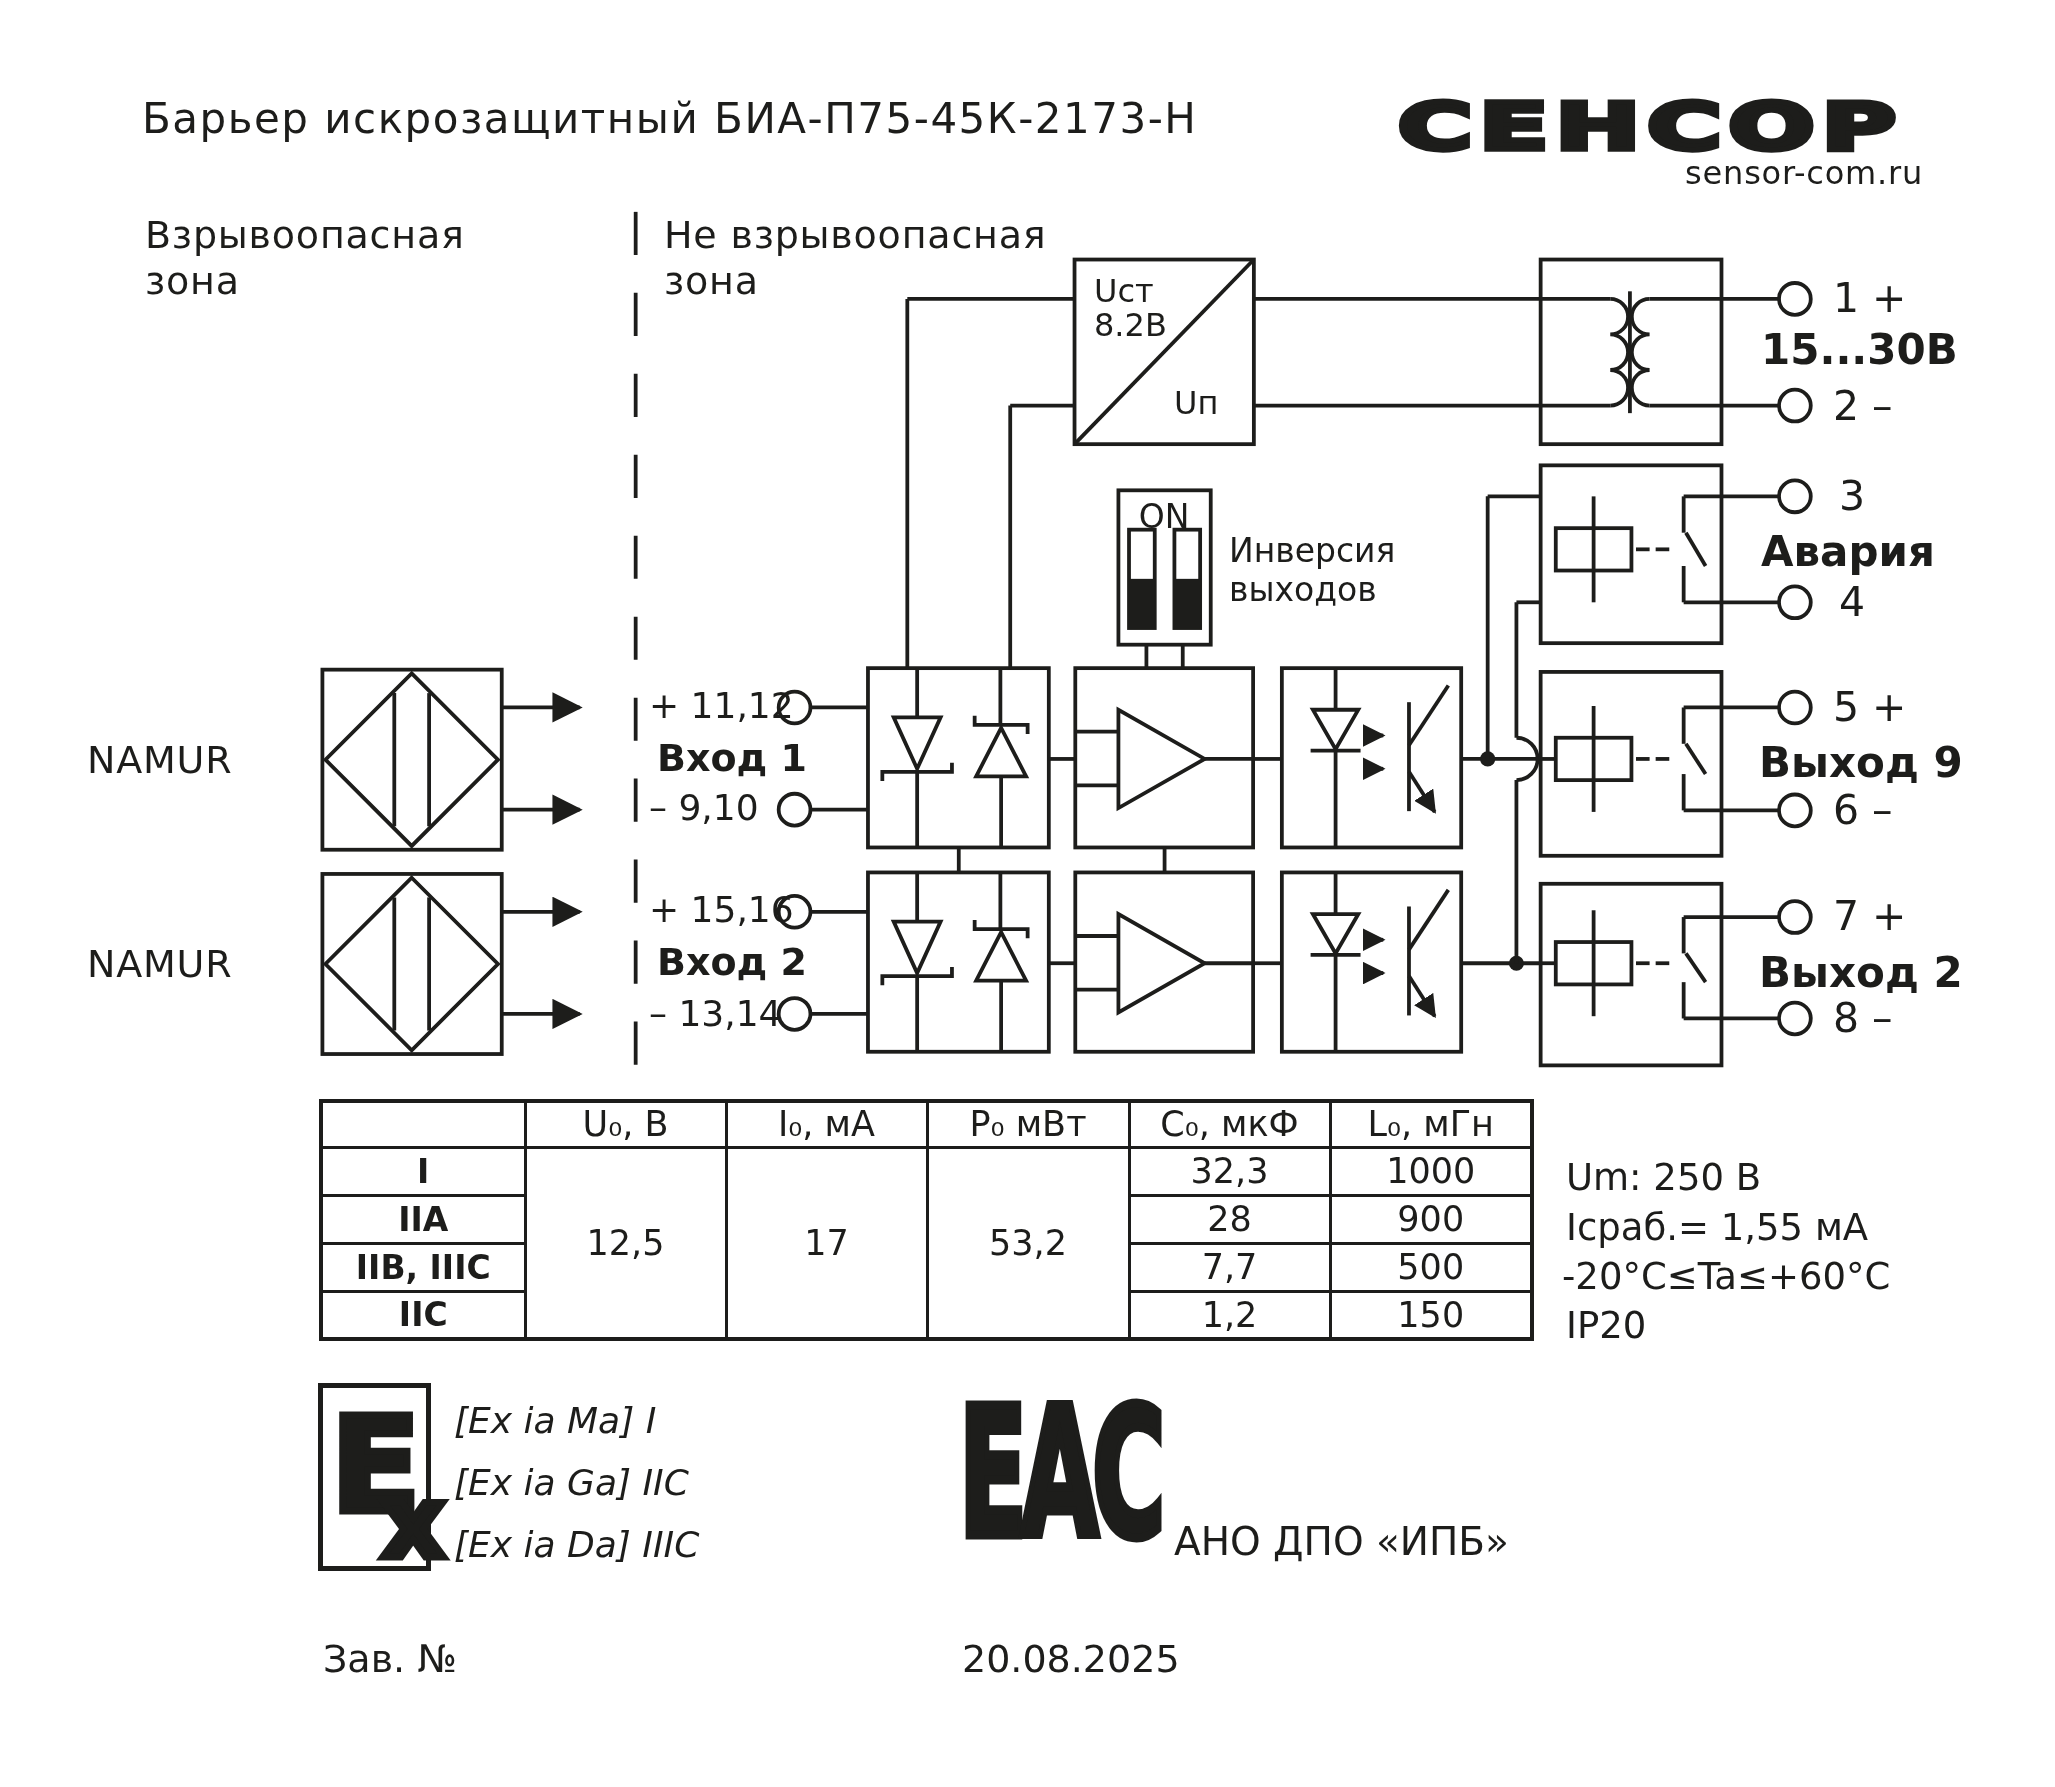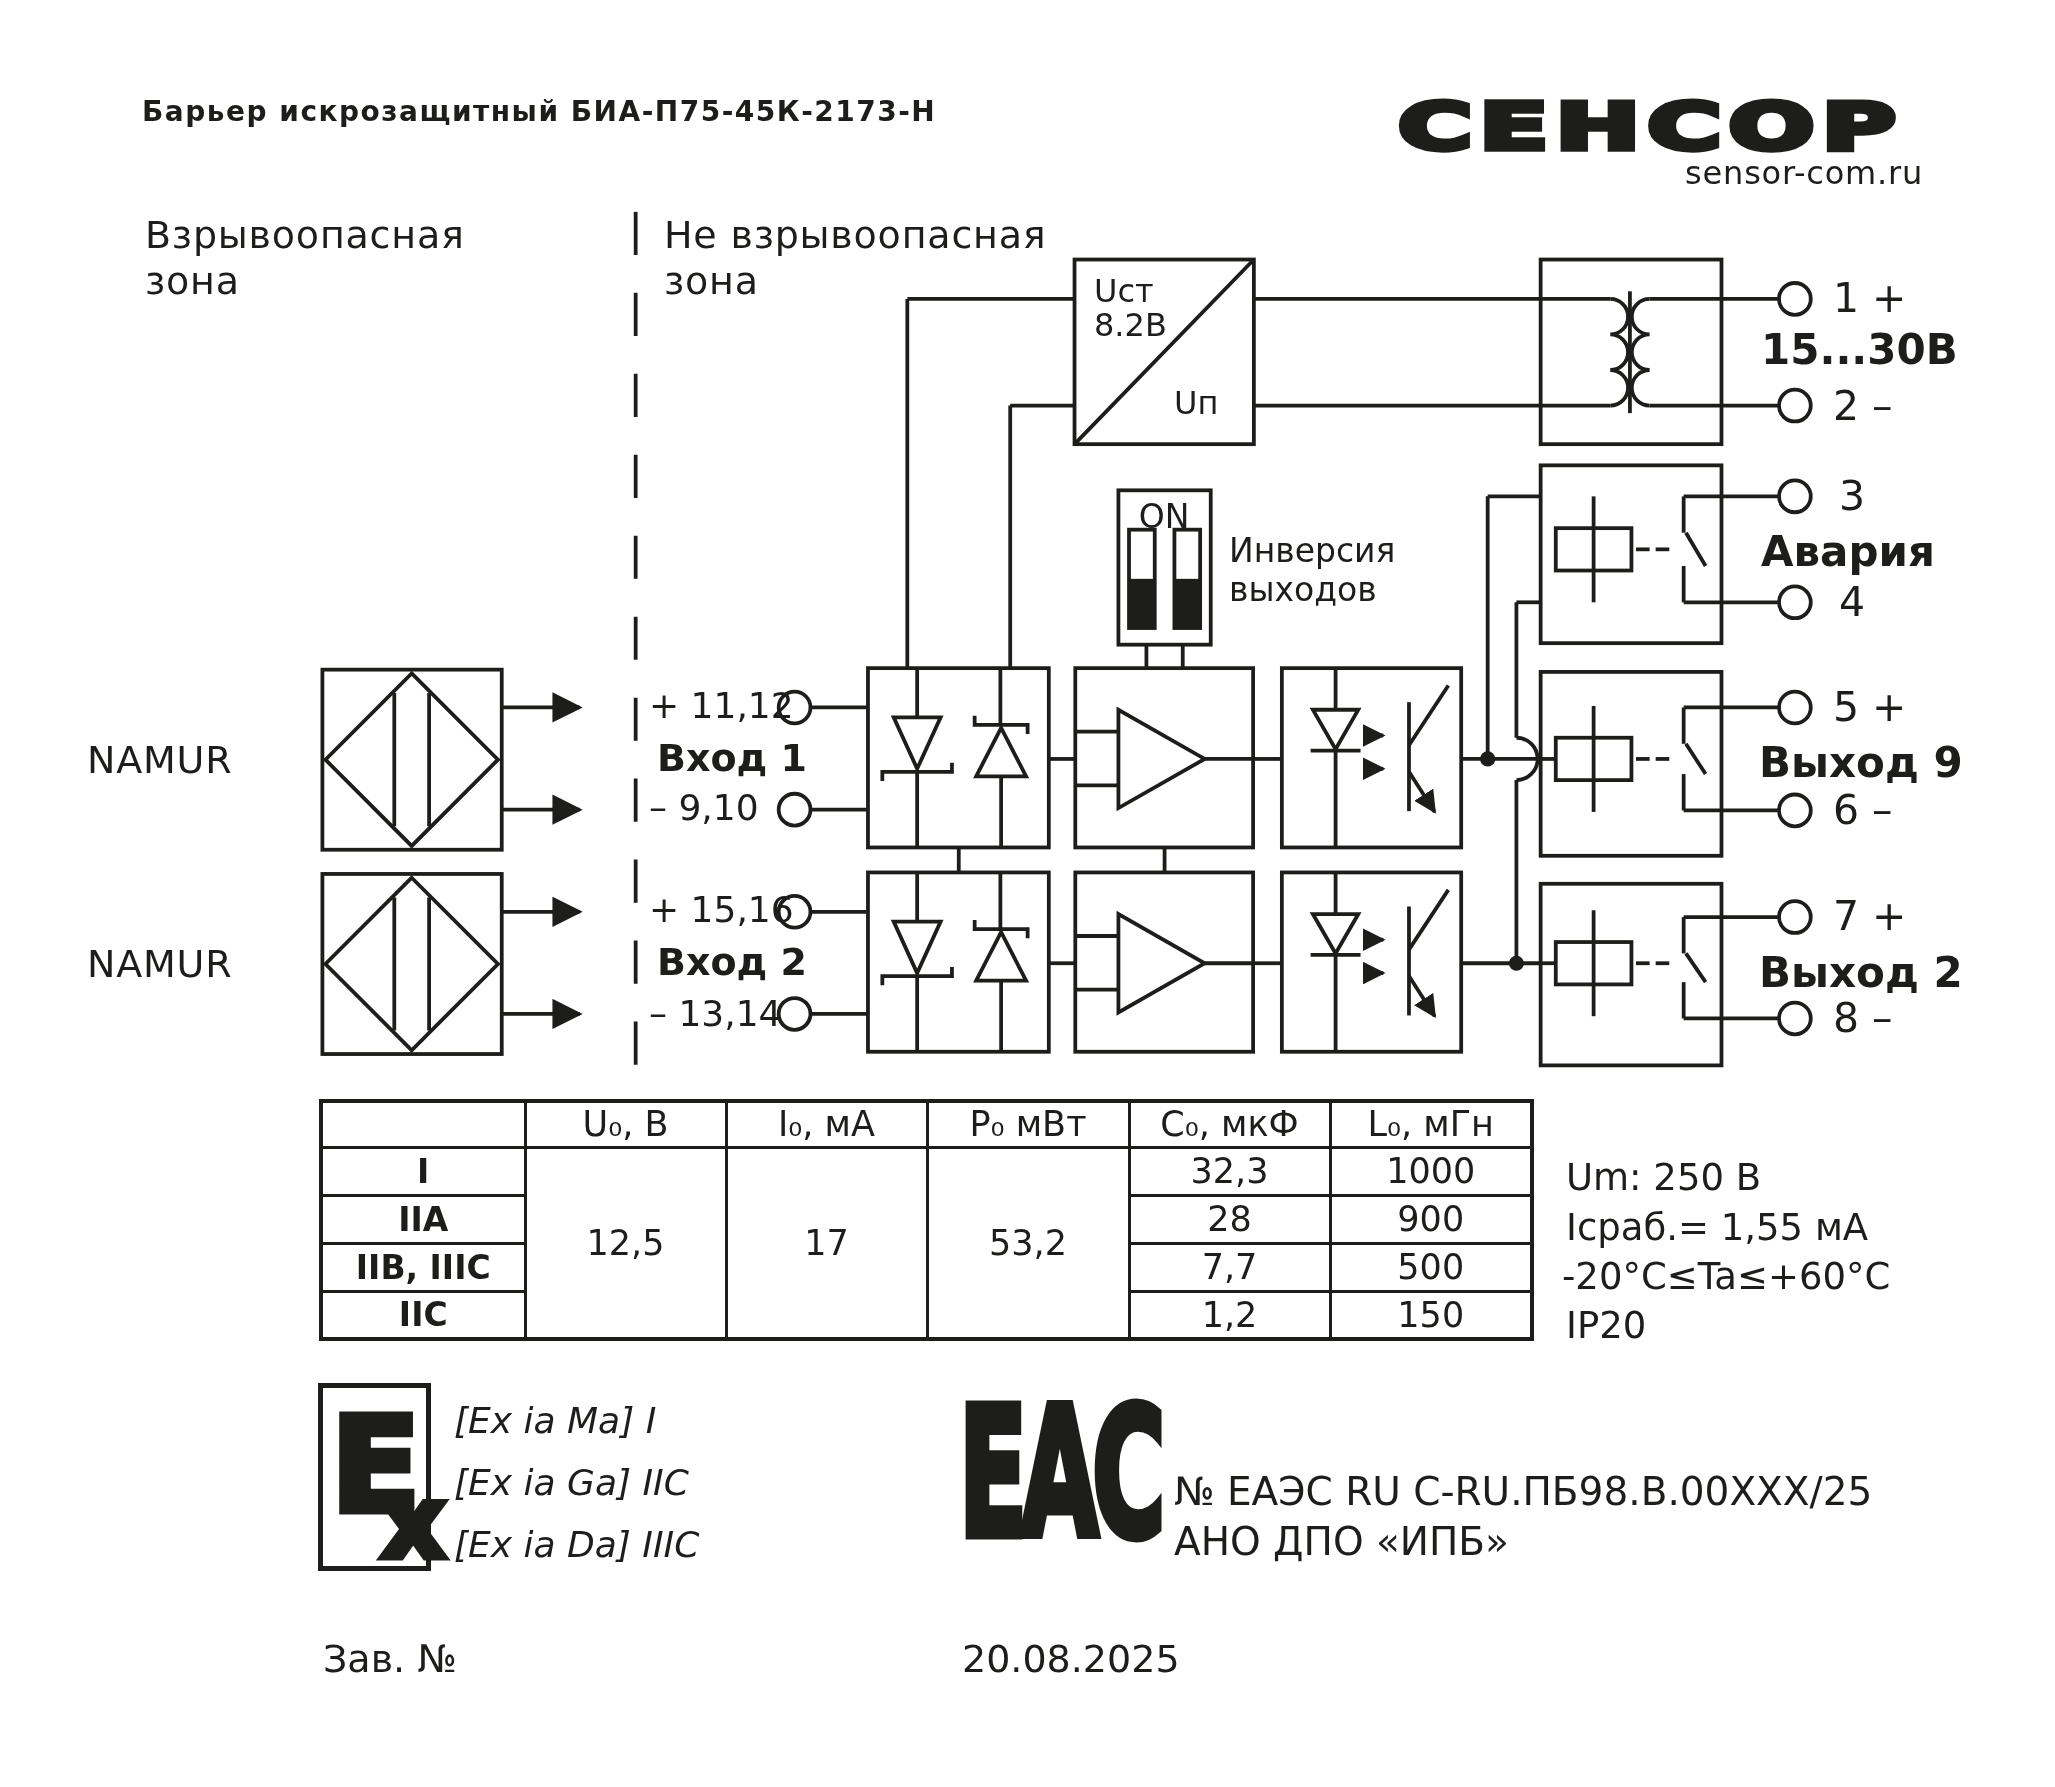--- a/index.html
+++ b/index.html
@@ -17,21 +17,21 @@
   svg.schematic *{stroke:var(--ink);stroke-width:5;fill:none;}
   svg.schematic .filled{fill:var(--ink);stroke:none;}
   svg.schematic .dot{fill:var(--ink);stroke:none;}
   svg.schematic .wcirc{fill:#fff;}
 
   .lbl{position:absolute;white-space:nowrap;color:var(--ink);line-height:1;}
   .vc{transform:translateY(-50%);}
   .c{transform:translate(-50%,-50%);}
   .b{font-weight:bold;}
 
-  .title{font-size:28px;letter-spacing:1.5px;font-weight:700;}
+  .title{font-size:42px;letter-spacing:1.5px;font-weight:400;}
   .logo{font-size:64px;font-weight:bold;letter-spacing:4.5px;
         -webkit-text-stroke:5.3px var(--ink);
         transform:scaleX(1.58);transform-origin:left top;}
   .website{font-size:32px;letter-spacing:0.8px;transform:translateX(-100%);}
   .zone{font-size:38px;letter-spacing:0.8px;font-weight:500;}
   .namur{font-size:38px;letter-spacing:0.8px;}
   .term{font-size:36px;}
   .inname{font-size:38px;}
   .blocktxt{font-size:32px;}
   .ontxt{font-size:33px;}
@@ -337,20 +337,19 @@
 
   <div class="exbox">
     <span class="exE">E</span>
     <span class="exX">x</span>
   </div>
   <div class="lbl exline vc" style="left:454px;top:1421px">[Ex ia Ma] I</div>
   <div class="lbl exline vc" style="left:454px;top:1483px">[Ex ia Ga] IIC</div>
   <div class="lbl exline vc" style="left:454px;top:1545px">[Ex ia Da] IIIC</div>
 
   <div class="eac">EAC</div>
-  <div class="lbl certline vc" style="left:1174px;top:1491px">№ ЕАЭС RU C-RU.ПБ98.В.00XXX/25</div>
   <div class="lbl certline vc" style="left:1174px;top:1541px">АНО ДПО «ИПБ»</div>
 
   <div class="lbl foot vc" style="left:323px;top:1659px">Зав. №</div>
   <div class="lbl foot vc" style="left:962px;top:1659px">20.08.2025</div>
 
 </div>
 
 
 </body></html>

